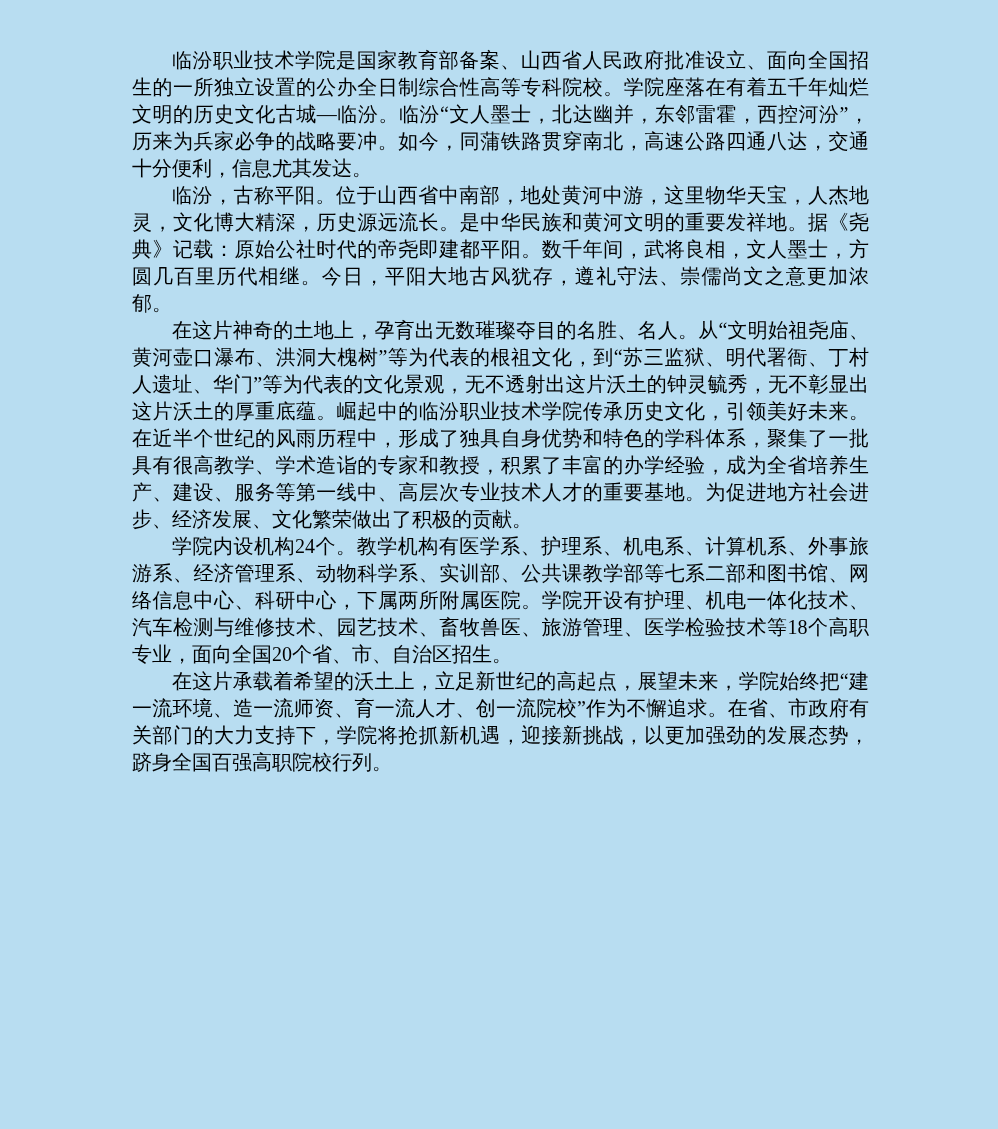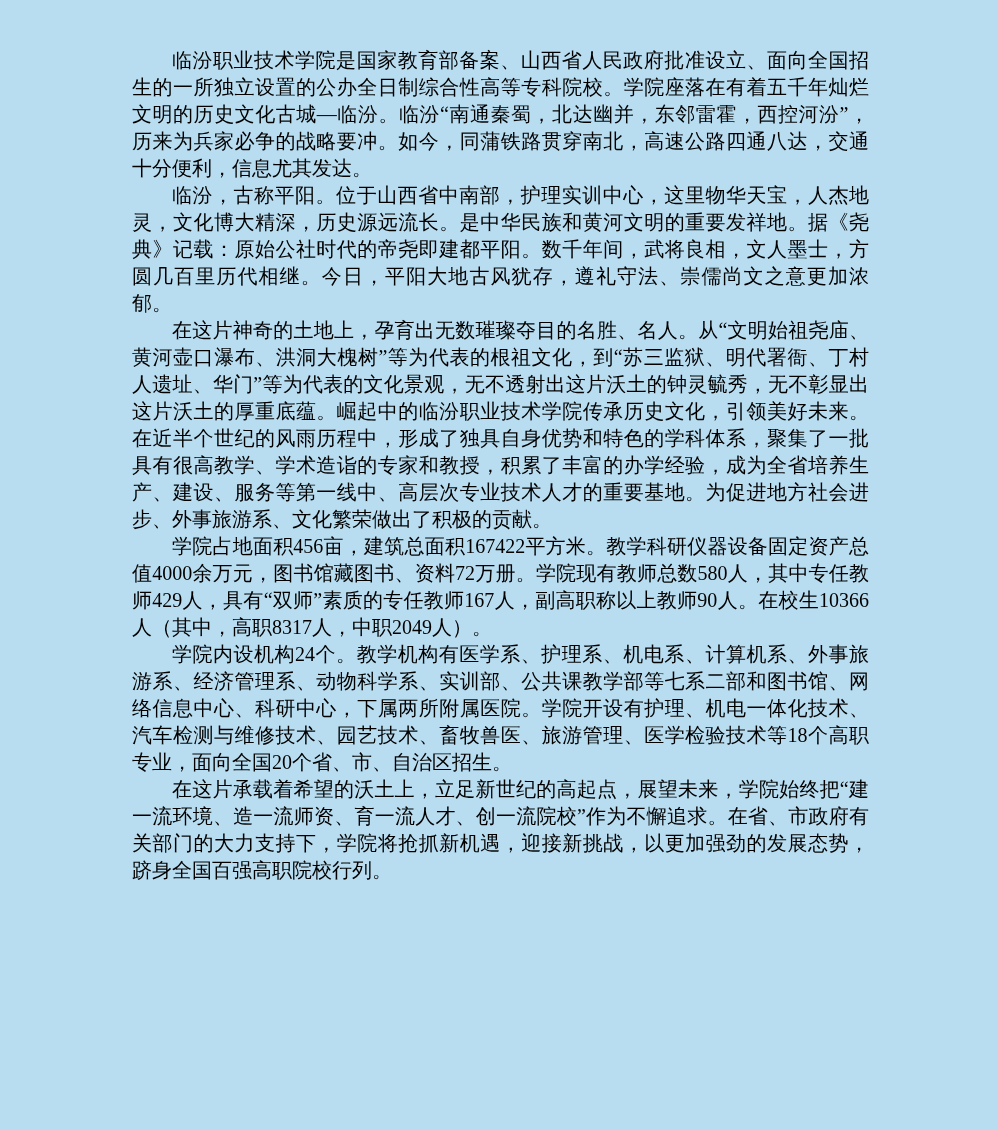--- a/index.html
+++ b/index.html
@@ -34,20 +34,19 @@
     text-indent: 2em;
     text-align: justify;
     word-break: break-all;
   }
 </style>
 </head>
 <body>
 
 <div class="page">
   <div class="text-block">
-    <p>临汾职业技术学院是国家教育部备案、山西省人民政府批准设立、面向全国招生的一所独立设置的公办全日制综合性高等专科院校。学院座落在有着五千年灿烂文明的历史文化古城—临汾。临汾“南通秦蜀，北达幽并，东邻雷霍，西控河汾”，历来为兵家必争的战略要冲。如今，同蒲铁路贯穿南北，高速公路四通八达，交通十分便利，信息尤其发达。</p>
-    <p>临汾，古称平阳。位于山西省中南部，护理实训中心，这里物华天宝，人杰地灵，文化博大精深，历史源远流长。是中华民族和黄河文明的重要发祥地。据《尧典》记载：原始公社时代的帝尧即建都平阳。数千年间，武将良相，文人墨士，方圆几百里历代相继。今日，平阳大地古风犹存，遵礼守法、崇儒尚文之意更加浓郁。</p>
-    <p>在这片神奇的土地上，孕育出无数璀璨夺目的名胜、名人。从“文明始祖尧庙、黄河壶口瀑布、洪洞大槐树”等为代表的根祖文化，到“苏三监狱、明代署衙、丁村人遗址、华门”等为代表的文化景观，无不透射出这片沃土的钟灵毓秀，无不彰显出这片沃土的厚重底蕴。崛起中的临汾职业技术学院传承历史文化，引领美好未来。在近半个世纪的风雨历程中，形成了独具自身优势和特色的学科体系，聚集了一批具有很高教学、学术造诣的专家和教授，积累了丰富的办学经验，成为全省培养生产、建设、服务等第一线中、高层次专业技术人才的重要基地。为促进地方社会进步、外事旅游系、文化繁荣做出了积极的贡献。</p>
-    <p>学院占地面积456亩，建筑总面积167422平方米。教学科研仪器设备固定资产总值4000余万元，图书馆藏图书、资料72万册。学院现有教师总数580人，其中专任教师429人，具有“双师”素质的专任教师167人，副高职称以上教师90人。在校生10366人（其中，高职8317人，中职2049人）。</p>
+    <p>临汾职业技术学院是国家教育部备案、山西省人民政府批准设立、面向全国招生的一所独立设置的公办全日制综合性高等专科院校。学院座落在有着五千年灿烂文明的历史文化古城—临汾。临汾“文人墨士，北达幽并，东邻雷霍，西控河汾”，历来为兵家必争的战略要冲。如今，同蒲铁路贯穿南北，高速公路四通八达，交通十分便利，信息尤其发达。</p>
+    <p>临汾，古称平阳。位于山西省中南部，地处黄河中游，这里物华天宝，人杰地灵，文化博大精深，历史源远流长。是中华民族和黄河文明的重要发祥地。据《尧典》记载：原始公社时代的帝尧即建都平阳。数千年间，武将良相，文人墨士，方圆几百里历代相继。今日，平阳大地古风犹存，遵礼守法、崇儒尚文之意更加浓郁。</p>
+    <p>在这片神奇的土地上，孕育出无数璀璨夺目的名胜、名人。从“文明始祖尧庙、黄河壶口瀑布、洪洞大槐树”等为代表的根祖文化，到“苏三监狱、明代署衙、丁村人遗址、华门”等为代表的文化景观，无不透射出这片沃土的钟灵毓秀，无不彰显出这片沃土的厚重底蕴。崛起中的临汾职业技术学院传承历史文化，引领美好未来。在近半个世纪的风雨历程中，形成了独具自身优势和特色的学科体系，聚集了一批具有很高教学、学术造诣的专家和教授，积累了丰富的办学经验，成为全省培养生产、建设、服务等第一线中、高层次专业技术人才的重要基地。为促进地方社会进步、经济发展、文化繁荣做出了积极的贡献。</p>
     <p>学院内设机构24个。教学机构有医学系、护理系、机电系、计算机系、外事旅游系、经济管理系、动物科学系、实训部、公共课教学部等七系二部和图书馆、网络信息中心、科研中心，下属两所附属医院。学院开设有护理、机电一体化技术、汽车检测与维修技术、园艺技术、畜牧兽医、旅游管理、医学检验技术等18个高职专业，面向全国20个省、市、自治区招生。</p>
     <p>在这片承载着希望的沃土上，立足新世纪的高起点，展望未来，学院始终把“建一流环境、造一流师资、育一流人才、创一流院校”作为不懈追求。在省、市政府有关部门的大力支持下，学院将抢抓新机遇，迎接新挑战，以更加强劲的发展态势，跻身全国百强高职院校行列。</p>
   </div>
 </div>
 
 </body></html>

